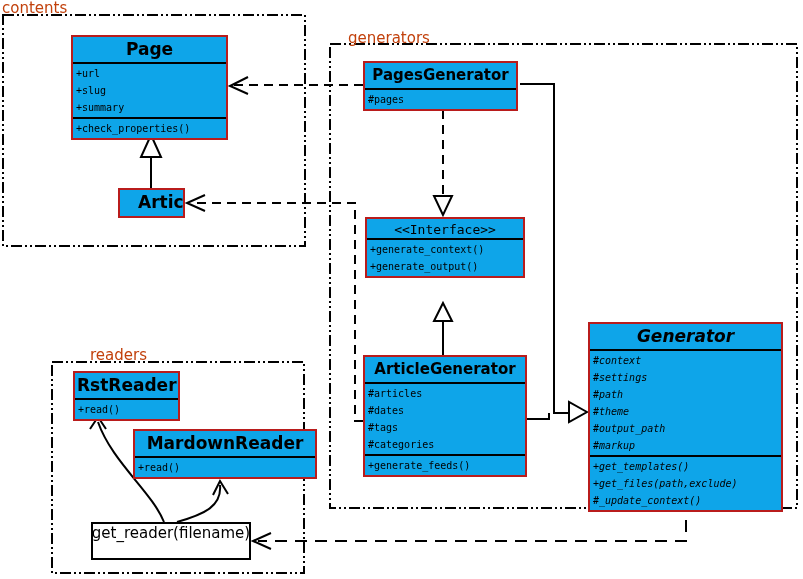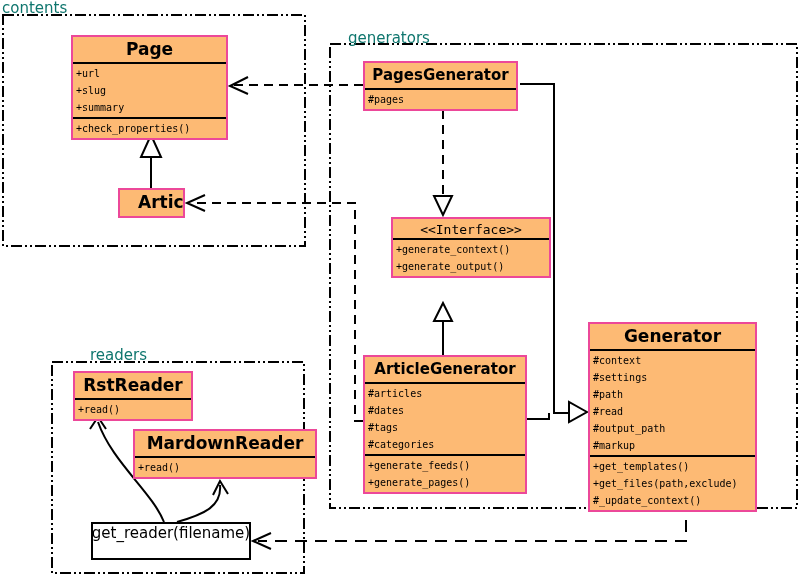--- a/index.html
+++ b/index.html
@@ -3,25 +3,25 @@
 <meta charset="utf-8">
 <style>
   html,body{margin:0;padding:0;background:#fff;}
   #stage{
     position:relative;width:803px;height:579px;background:#ffffff;
     font-family:"DejaVu Sans","Liberation Sans",sans-serif;color:#000;
     overflow:hidden;
   }
   #wires{position:absolute;left:0;top:0;width:803px;height:579px;}
   .pkg-label{
-    position:absolute;font-size:15px;line-height:16px;color:#0f766e;
+    position:absolute;font-size:15px;line-height:16px;color:#c2410c;
     background:transparent;white-space:nowrap;
   }
   .cls{
-    position:absolute;background:#fdba74;border:2px solid #ec4899;box-sizing:border-box;
+    position:absolute;background:#0ea5e9;border:2px solid #b91c1c;box-sizing:border-box;
   }
   .cls-title{
     font-weight:bold;font-size:17px;text-align:center;line-height:23px;
     padding:1px 2px;border-bottom:2px solid #000;white-space:nowrap;overflow:hidden;
   }
   .cls-title.t-sm{font-size:15px;}
   .cls-title.no-sep{border-bottom:none;margin-left:16px;}
   .stereo{
     font-family:"DejaVu Sans Mono","Liberation Mono",monospace;
     font-weight:normal;font-size:13px;line-height:15px;padding-top:2px;
@@ -97,62 +97,61 @@
     <div class="cls-title no-sep">Article</div>
   </div>
 
   <div class="cls" style="left:363px;top:61px;width:155px;">
     <div class="cls-title t-sm">PagesGenerator</div>
     <div class="members">
       <div>#pages</div>
     </div>
   </div>
 
-  <div class="cls" style="left:365px;top:217px;width:160px;margin-left:26px;">
+  <div class="cls" style="left:365px;top:217px;width:160px;">
     <div class="cls-title">
       <div class="stereo">&lt;&lt;Interface&gt;&gt;</div>
     </div>
     <div class="members">
       <div>+generate_context()</div>
       <div>+generate_output()</div>
     </div>
   </div>
 
   <div class="cls" style="left:363px;top:355px;width:164px;">
     <div class="cls-title t-sm">ArticleGenerator</div>
     <div class="members sep">
       <div>#articles</div>
       <div>#dates</div>
       <div>#tags</div>
       <div>#categories</div>
     </div>
     <div class="members">
       <div>+generate_feeds()</div>
-      <div>+generate_pages()</div>
     </div>
   </div>
 
-  <div class="cls" style="left:588px;top:322px;width:169px;">
+  <div class="cls" style="left:588px;top:322px;width:195px;font-style:italic;">
     <div class="cls-title">Generator</div>
     <div class="members sep">
       <div>#context</div>
       <div>#settings</div>
       <div>#path</div>
-      <div>#read</div>
+      <div>#theme</div>
       <div>#output_path</div>
       <div>#markup</div>
     </div>
     <div class="members">
       <div>+get_templates()</div>
       <div>+get_files(path,exclude)</div>
       <div>#_update_context()</div>
     </div>
   </div>
 
-  <div class="cls" style="left:73px;top:371px;width:120px;">
+  <div class="cls" style="left:73px;top:371px;width:107px;">
     <div class="cls-title">RstReader</div>
     <div class="members">
       <div>+read()</div>
     </div>
   </div>
 
   <div class="cls" style="left:133px;top:429px;width:184px;">
     <div class="cls-title">MardownReader</div>
     <div class="members">
       <div>+read()</div>

